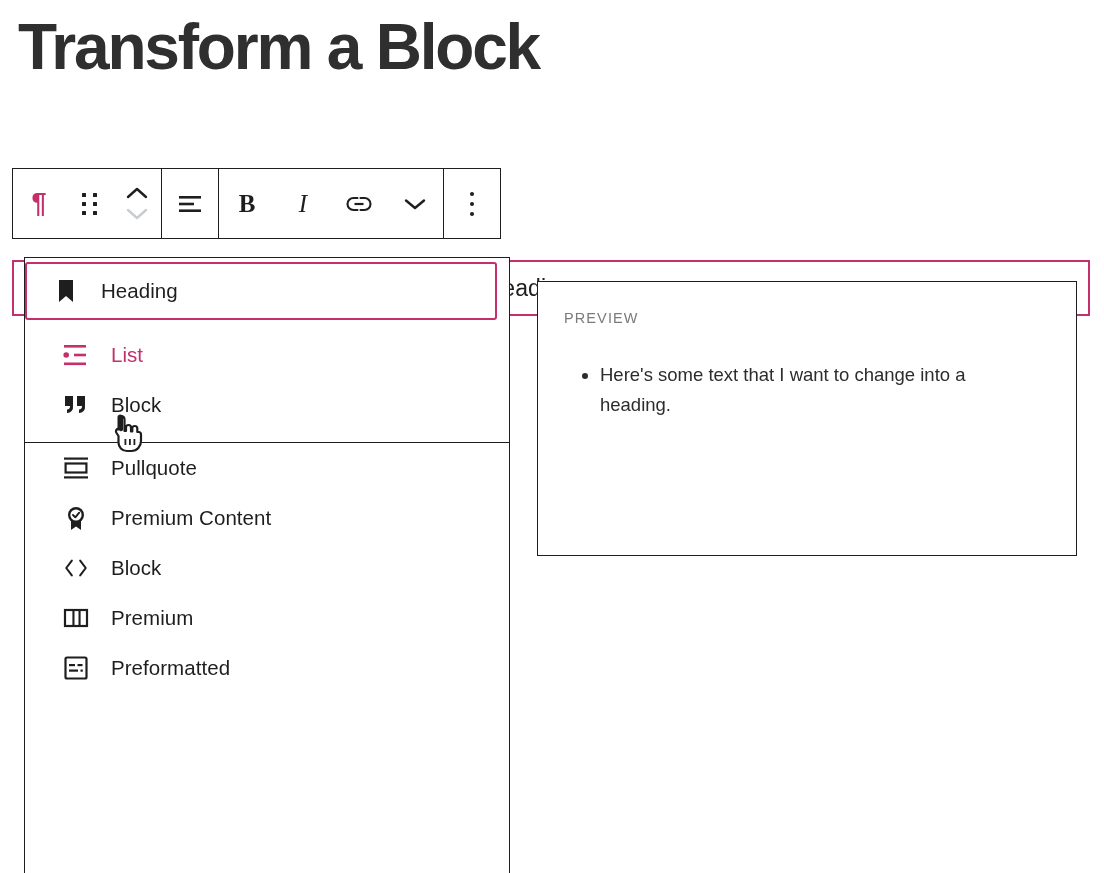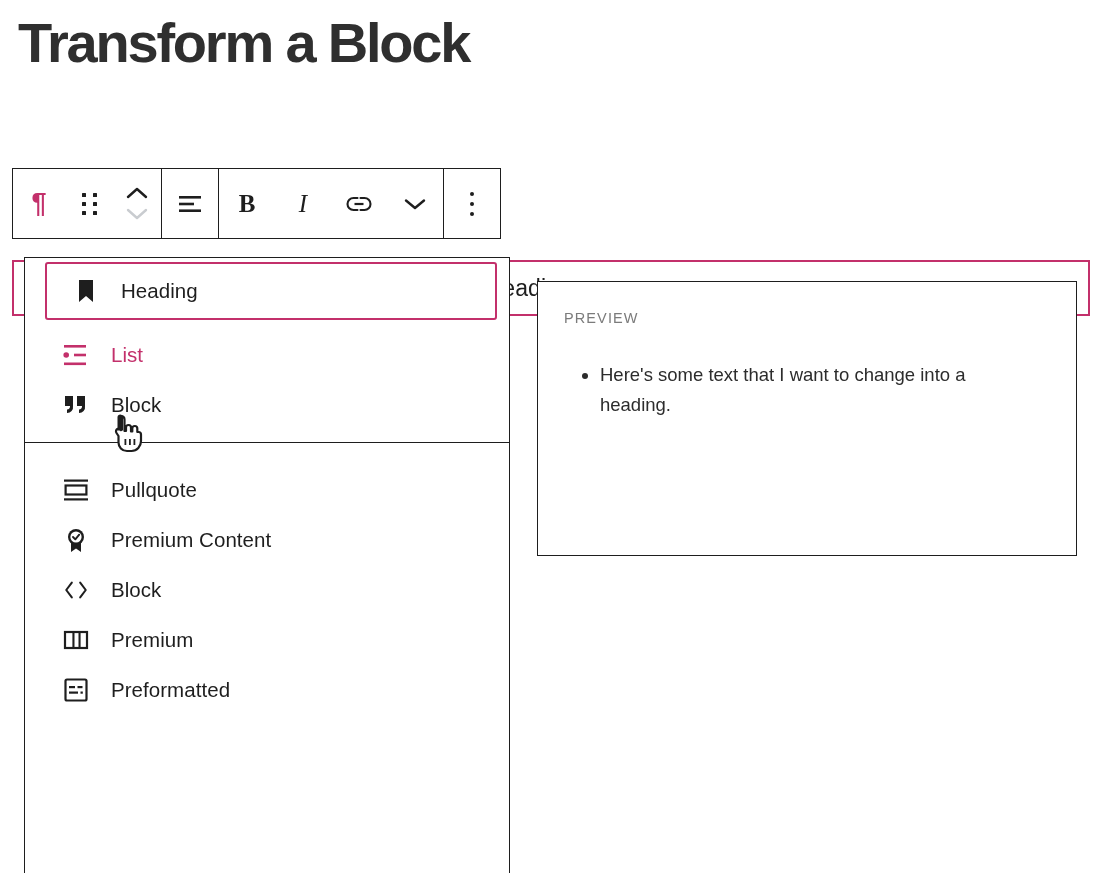--- a/index.html
+++ b/index.html
@@ -8,21 +8,21 @@
     background: #ffffff;
     font-family: "Liberation Sans", sans-serif;
     overflow: hidden;
   }
   #root { position: relative; width: 1104px; height: 873px; }
 
   
   .page-title {
     position: absolute;
     left: 18px; top: 12px;
-    font-size: 56px;
+    font-size: 64px;
     font-weight: 700;
     letter-spacing: -2.2px;
     color: #2f2f2f;
     line-height: 1.12;
     white-space: nowrap;
   }
 
   
   .toolbar {
     position: absolute;
@@ -82,21 +82,21 @@
     overflow: hidden;
   }
   .menu-label {
     font-size: 14.5px;
     letter-spacing: 1.1px;
     color: #7b7b7b;
     padding: 28px 0 16px 26px;
     text-transform: uppercase;
   }
   .menu-section { padding-bottom: 12px; }
-  .menu-section.second { border-top: 1.5px solid #1e1e1e; padding-top: 22px; }
+  .menu-section.second { border-top: 1.5px solid #1e1e1e; }
 
   .menu-item {
     display: flex; align-items: center;
     height: 50px;
     padding: 0 14px 0 26px;
     margin: 0 10px;
     gap: 22px;
     cursor: pointer;
     color: #1e1e1e;
     border: 2px solid transparent;
@@ -105,21 +105,21 @@
   .menu-item .mi-icon {
     width: 26px; height: 26px;
     display: flex; align-items: center; justify-content: center;
     flex: 0 0 26px;
   }
   .menu-item .mi-label { font-size: 20.5px; letter-spacing: .05px; }
 
   .menu-item.selected {
     border: 2px solid #c3306b;
     height: 58px;
-    margin: 4px 12px 10px 20px;
+    margin: 4px 12px 10px 0;
     border-radius: 3px;
   }
   .menu-item.hovered { color: #c3306b; }
 
   
   .preview-panel {
     position: absolute;
     left: 537px; top: 264px;
     width: 540px; height: 275px;
     background: #fff;

